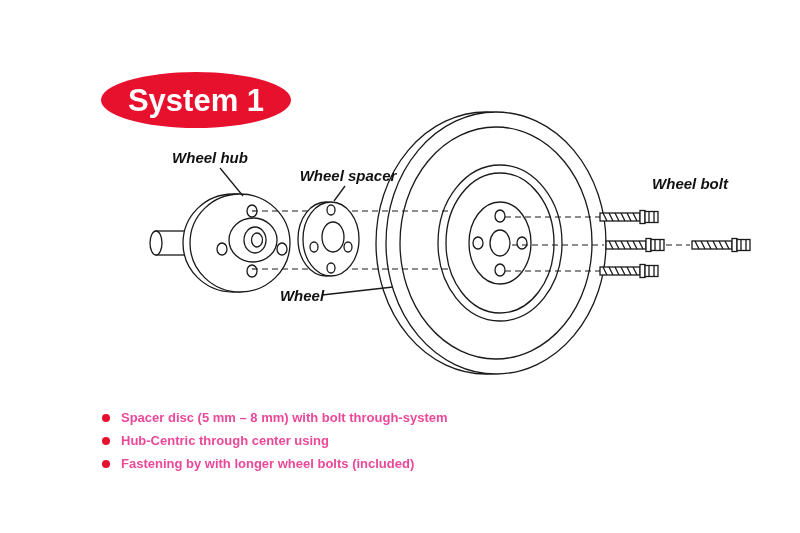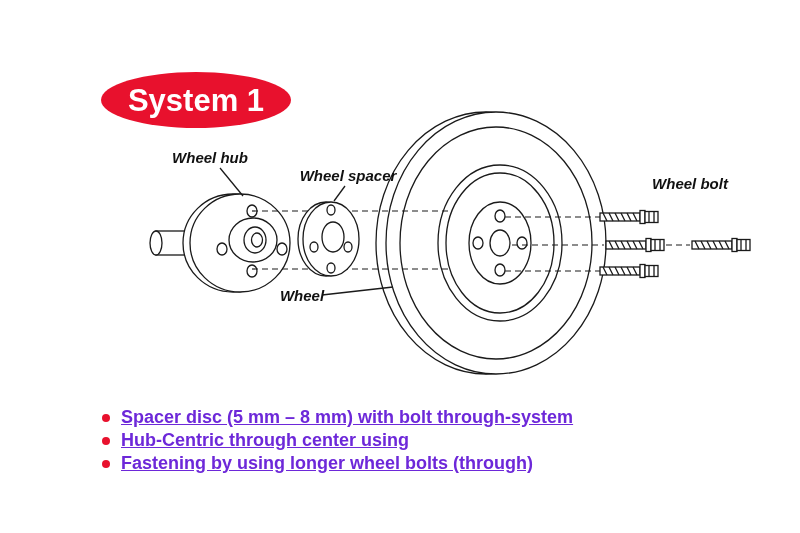--- a/index.html
+++ b/index.html
@@ -7,21 +7,21 @@
          font-family:"Liberation Sans",sans-serif;}
   svg{position:absolute;left:0;top:0;}
   .fw{fill:#fff;stroke:#1a1a1a;stroke-width:1.3;}
   .ln{fill:none;stroke:#1a1a1a;stroke-width:1.3;}
   .dash{fill:none;stroke:#1a1a1a;stroke-width:1.2;stroke-dasharray:6 4;}
   .lbl{font:italic bold 15px "Liberation Sans",sans-serif;fill:#111;text-anchor:middle;}
   .badge-t{font:bold 31px "Liberation Sans",sans-serif;fill:#ffffff;text-anchor:middle;}
   .bullets{position:absolute;left:102px;top:406px;}
   .bullet-row{display:flex;align-items:center;height:23px;}
   .dot{width:8px;height:8px;border-radius:50%;background:#e8112d;margin-right:11px;flex:0 0 auto;}
-  .btxt{font-weight:bold;font-size:18px;color:#6d28d9;white-space:nowrap;text-decoration:underline;}
+  .btxt{font-weight:bold;font-size:13px;color:#ec4899;white-space:nowrap;}
 </style>
 </head>
 <body>
 
 <div id="stage">
 
   <svg width="800" height="400" viewBox="0 0 800 400">
 
     <defs>
       <g id="bolt">
@@ -111,17 +111,17 @@
     <div class="bullet-row">
       <span class="dot"></span>
       <span class="btxt">Spacer disc (5 mm – 8 mm) with bolt through-system</span>
     </div>
     <div class="bullet-row">
       <span class="dot"></span>
       <span class="btxt">Hub-Centric through center using</span>
     </div>
     <div class="bullet-row">
       <span class="dot"></span>
-      <span class="btxt">Fastening by using longer wheel bolts (through)</span>
+      <span class="btxt">Fastening by with longer wheel bolts (included)</span>
     </div>
   </div>
 
 </div>
 
 </body></html>

